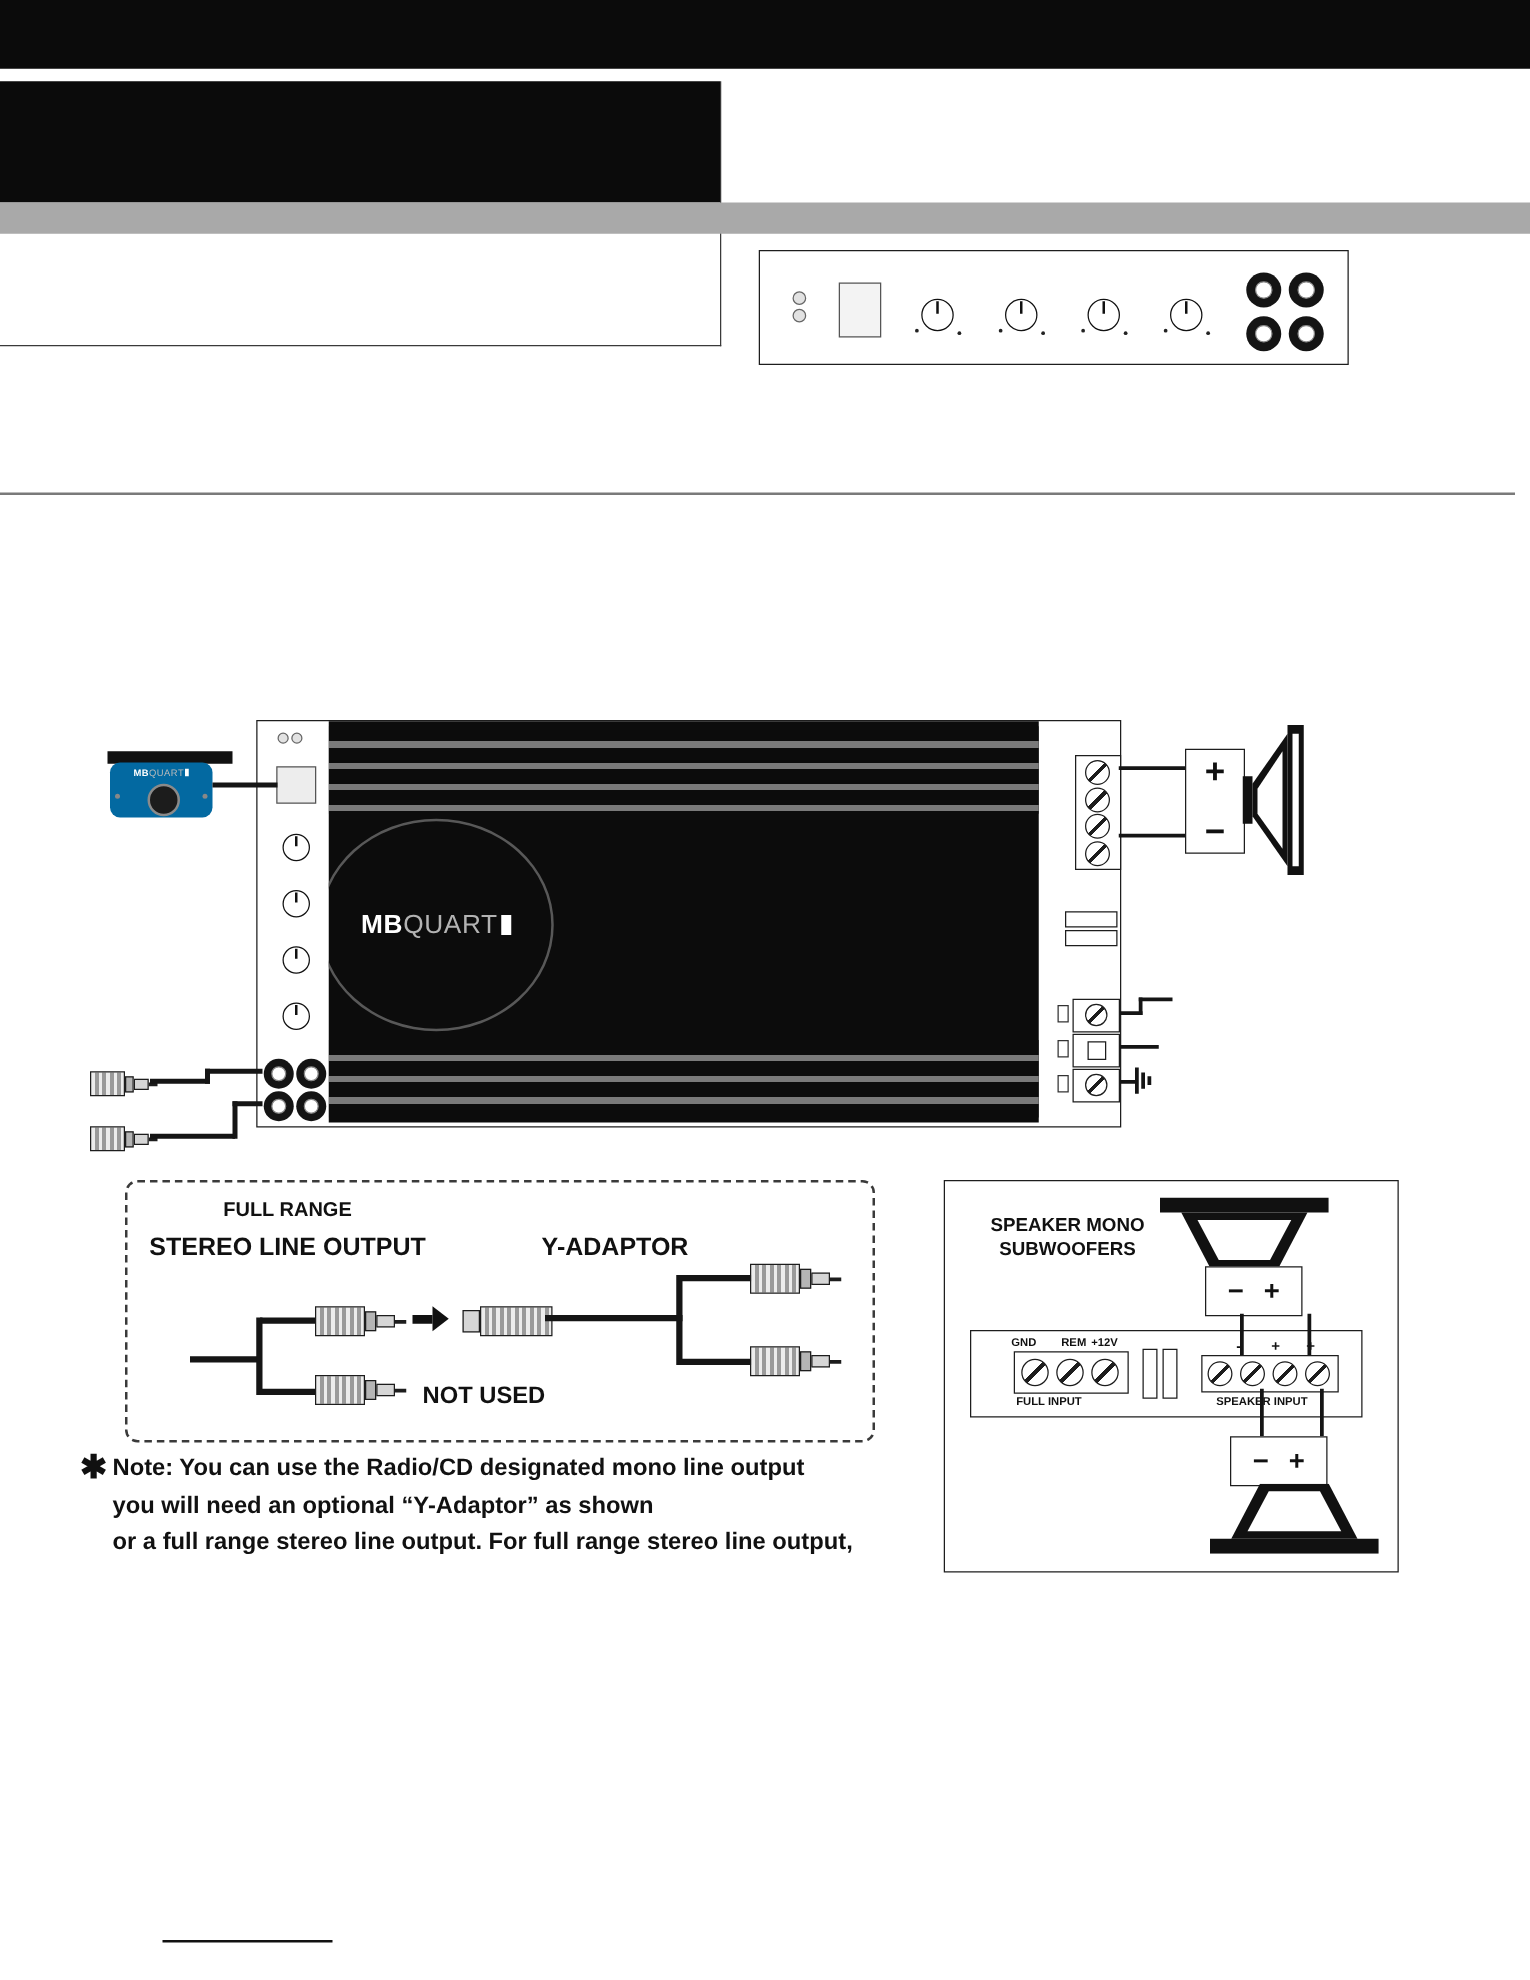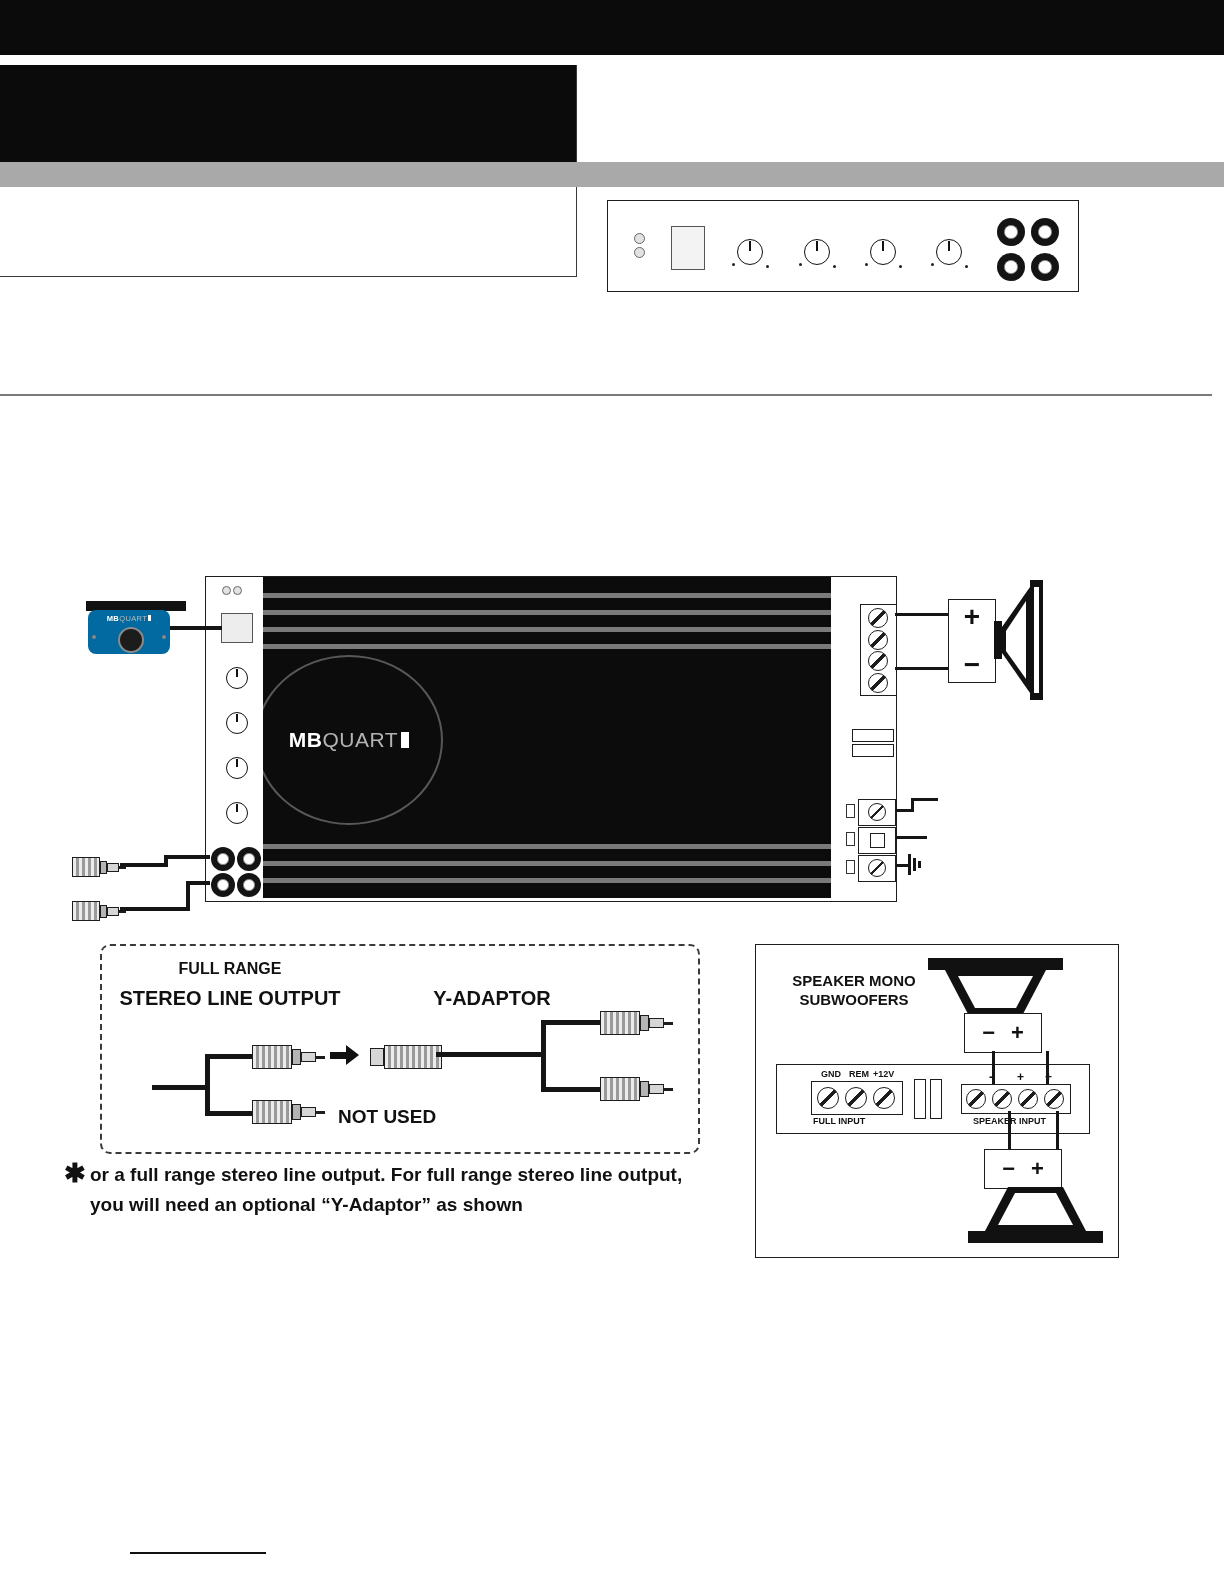--- a/index.html
+++ b/index.html
@@ -204,40 +204,41 @@
     <div class="plug" style="left:498px;top:131px">
       <div class="p-body"></div>
         <div class="p-collar"></div>
         <div class="p-tip"></div>
         <div class="p-pin"></div>
     </div>
   </div>
 
   <div class="abs bld" style="left:64px;top:1158px;font-size:26px">✱</div>
   <div class="abs" style="left:90px;top:1160px;width:690px;font-size:19px;font-weight:bold;line-height:29.5px">
+    <div>Note: You can use the Radio/CD designated mono line output</div>
+    <div>you will need an optional “Y-Adaptor” as shown</div>
     <div>or a full range stereo line output. For full range stereo line output,</div>
-    <div>you will need an optional “Y-Adaptor” as shown</div>
   </div>
 
   <div class="box" style="left:755px;top:944px;width:362px;height:312px">
     <div class="abs bld ctr" style="left:18px;top:27px;width:160px;font-size:15px">SPEAKER MONO</div>
     <div class="abs bld ctr" style="left:18px;top:46px;width:160px;font-size:15px">SUBWOOFERS</div>
 
     <svg style="position:absolute;left:172px;top:13px" width="135" height="56" viewBox="0 0 135 56">
       <rect x="0" y="0" width="135" height="12" fill="#111"></rect>
       <polygon points="17,12 118,12 95,56 40,56" fill="#111"></polygon>
       <polygon points="30,18 105,18 88,50 47,50" fill="#fff"></polygon>
     </svg>
     <div class="box" style="left:208px;top:68px;width:76px;height:38px;display:flex;align-items:center;justify-content:center;gap:16px;font-size:22px;font-weight:bold">
       <span>−</span>
       <span>+</span>
     </div>
 
     <div class="box" style="left:20px;top:119px;width:312px;height:68px">
-      <div class="abs bld" style="left:44px;top:4px;font-size:9px">GND</div>
+      <div class="abs bld" style="left:32px;top:4px;font-size:9px">GND</div>
       <div class="abs bld" style="left:72px;top:4px;font-size:9px">REM</div>
       <div class="abs bld" style="left:96px;top:4px;font-size:9px">+12V</div>
       <div style="position:absolute;left:34px;top:16px;width:90px;height:32px;border:1.2px solid #1d1d1d">
         <div class="screw" style="left:5px;top:5px;width:20px;height:20px"></div>
         <div class="screw" style="left:33px;top:5px;width:20px;height:20px"></div>
         <div class="screw" style="left:61px;top:5px;width:20px;height:20px"></div>
       </div>
       <div class="abs bld" style="left:36px;top:51px;font-size:9px">FULL INPUT</div>
       <div style="position:absolute;left:137px;top:14px;width:10px;height:38px;border:1.2px solid #1d1d1d"></div>
       <div style="position:absolute;left:153px;top:14px;width:10px;height:38px;border:1.2px solid #1d1d1d"></div>

